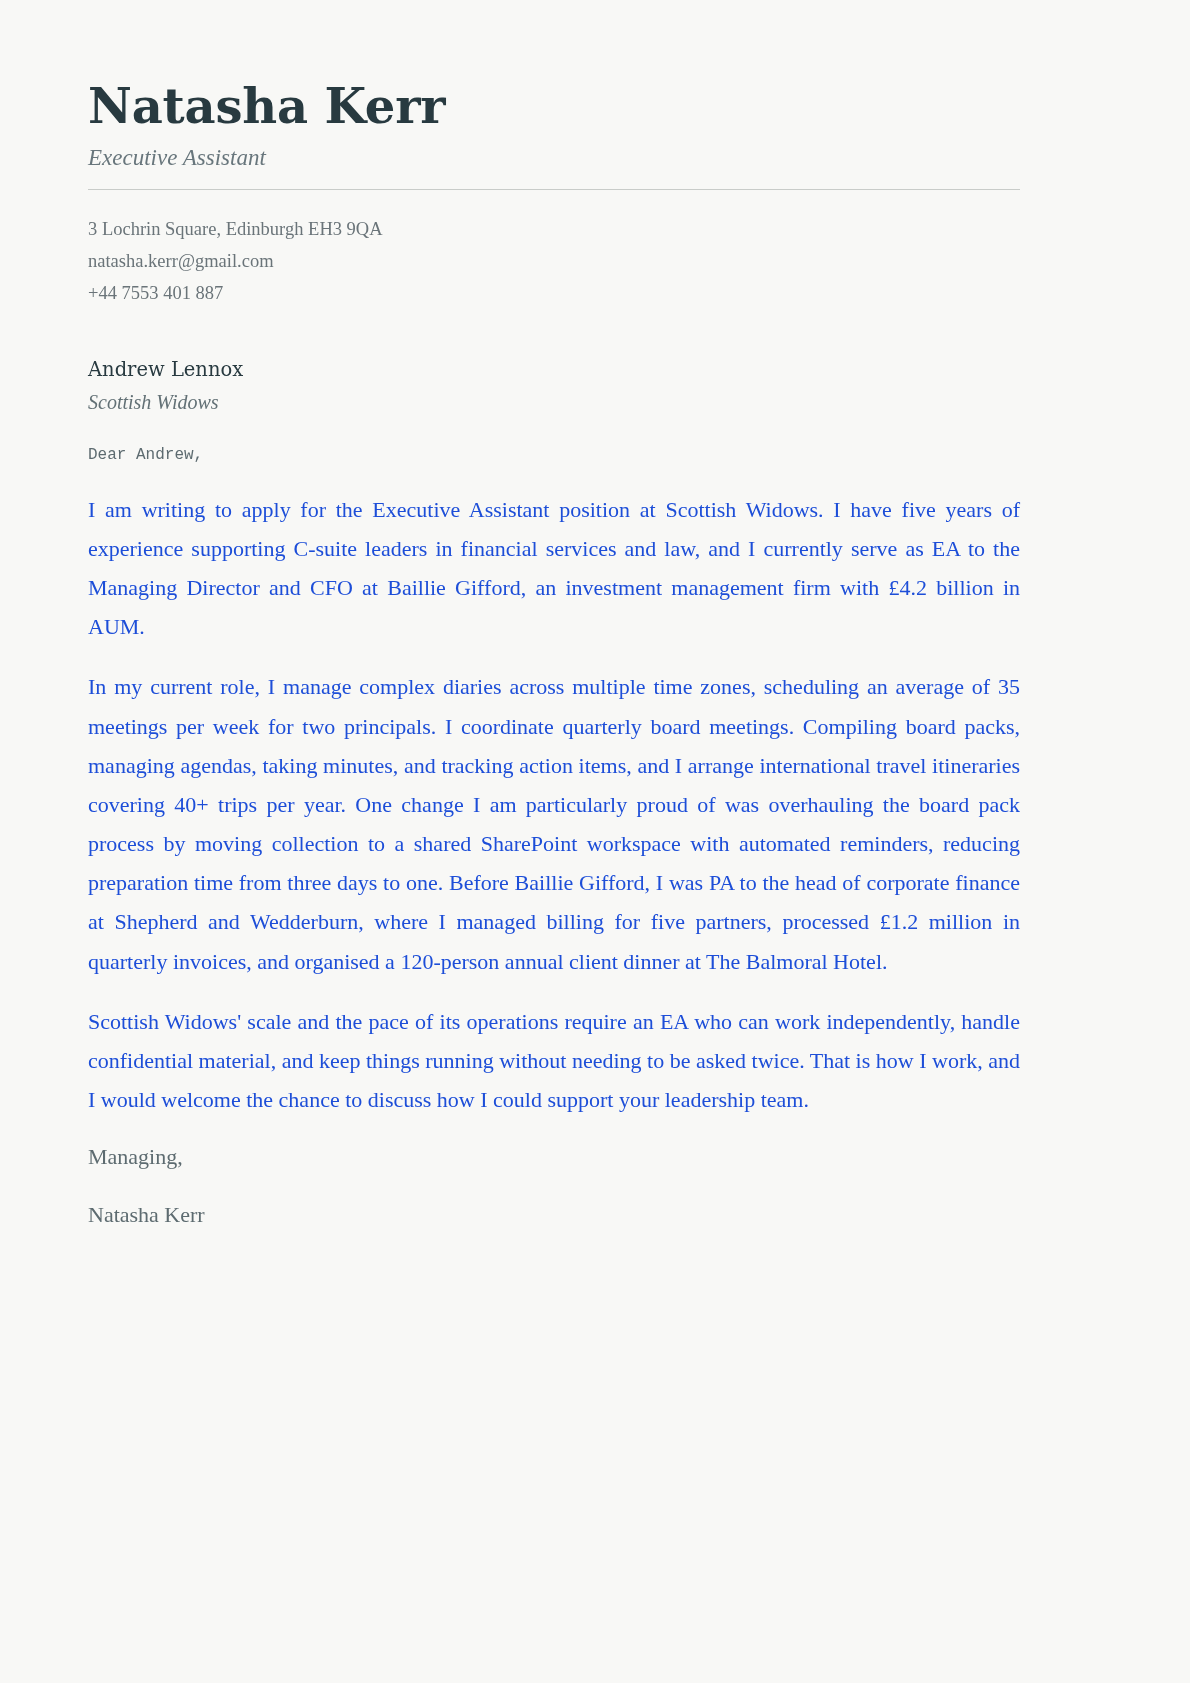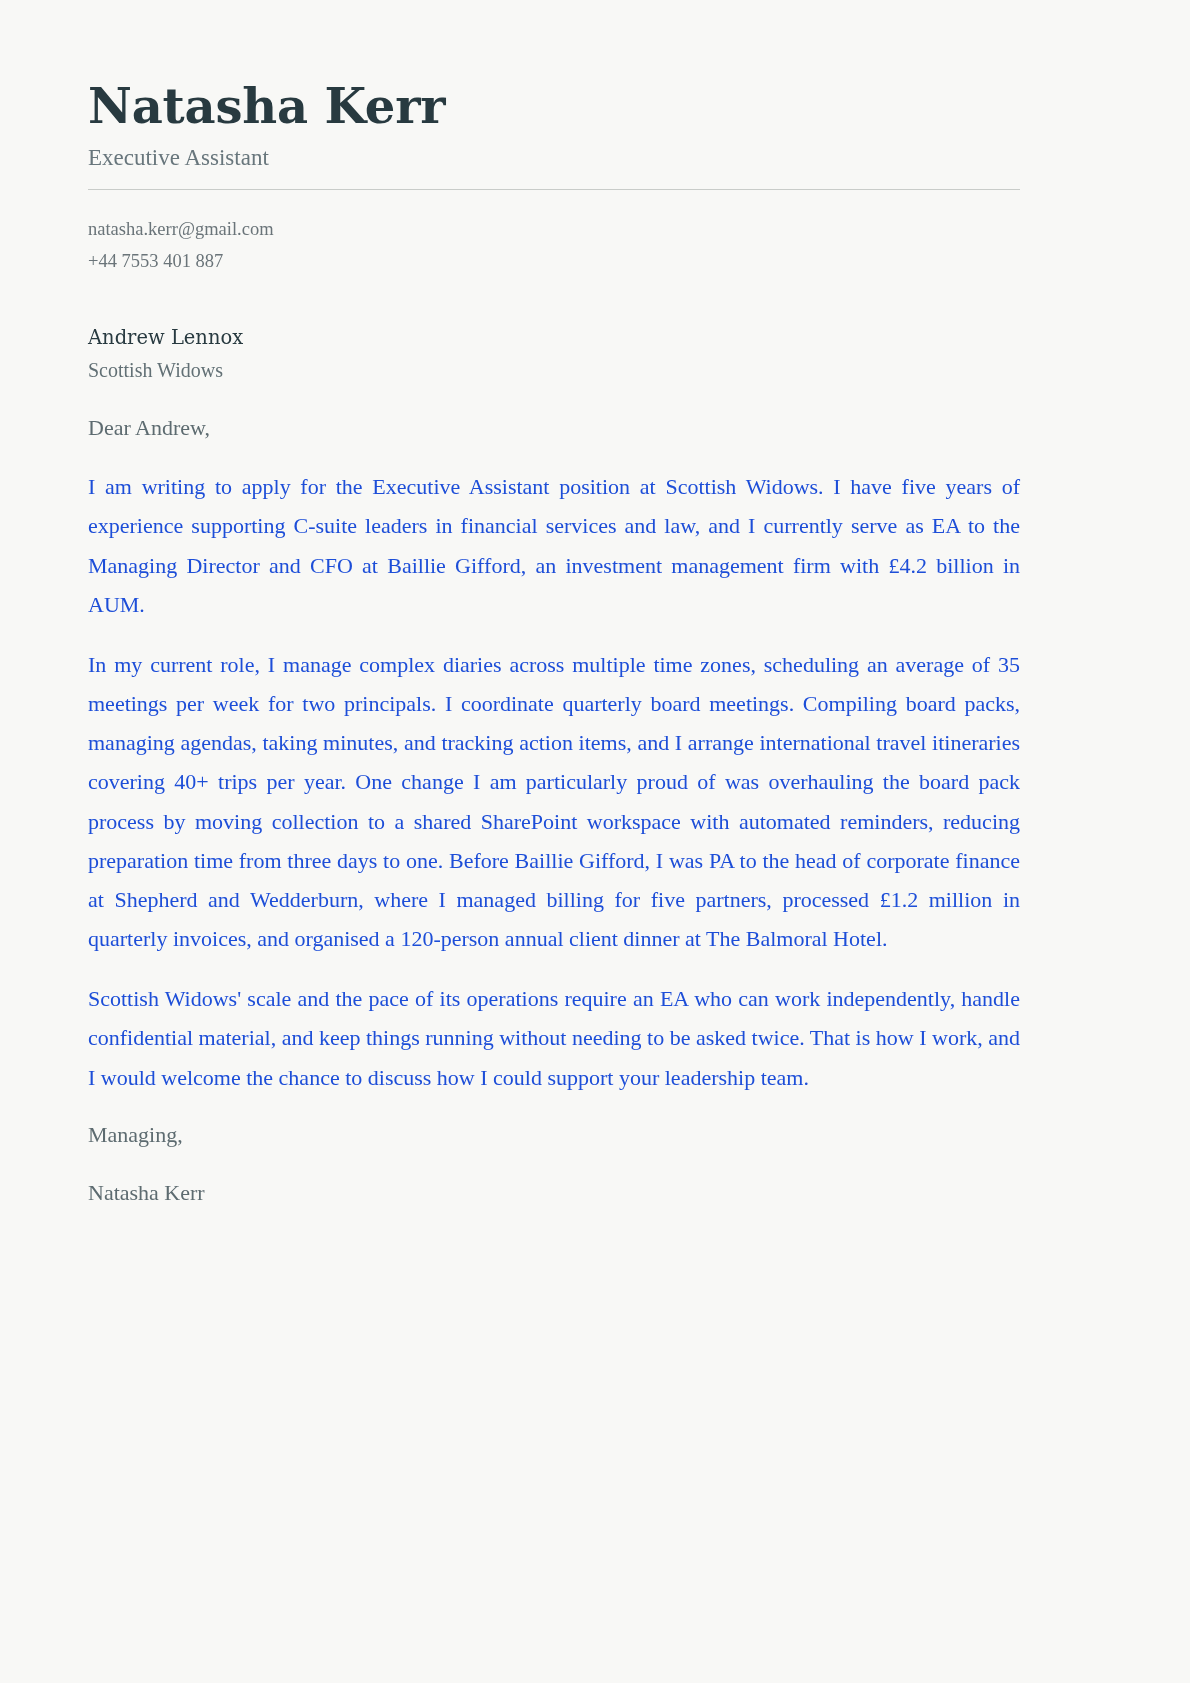--- a/index.html
+++ b/index.html
@@ -39,20 +39,21 @@
     letter-spacing: -0.2px;
     color: #283a40;
     margin: 0 0 10px 0;
   }
   .candidate-title {
     font-size: 23px;
     line-height: 1.2;
     color: #68767c;
     margin: 9px 0 18px 0;
     font-weight: 400;
+    font-style: italic;
   }
   .header-rule {
     height: 1px;
     background: #c9ccc9;
     width: 932px;
     margin: 0 0 24px 0;
     border: 0;
   }
 
   
@@ -81,28 +82,30 @@
     font-weight: 400;
     line-height: 1.45;
     color: #283a40;
     margin: 0 0 3px 0;
   }
   .recipient-company {
     font-size: 20px;
     line-height: 1.5;
     color: #627075;
     margin: 0;
+    font-style: italic;
   }
 
   
   .salutation {
-    font-size: 22px;
+    font-size: 16px;
     line-height: 1.55;
     color: #5d6b70;
     margin: 0 0 22px 0;
+    font-family: Liberation Mono, monospace;
   }
   .body-paragraph {
     font-size: 22px;
     line-height: 1.78;
     color: #1d4ed8;
     text-align: justify;
     text-justify: inter-word;
     margin: 0 0 21px 0;
   }
   .closing-line {
@@ -124,20 +127,21 @@
 <div class="page">
   <div class="sheet">
 
     <div class="letter-header">
       <h1 class="candidate-name">Natasha Kerr</h1>
       <div class="candidate-title">Executive Assistant</div>
       <div class="header-rule"></div>
     </div>
 
     <div class="contact-block">
+      <div class="contact-line">3 Lochrin Square, Edinburgh EH3 9QA</div>
       <div class="contact-line">natasha.kerr@gmail.com</div>
       <div class="contact-line">+44 7553 401 887</div>
     </div>
 
     <div class="meta-block">
       <div class="recipient-name">Andrew Lennox</div>
       <div class="recipient-company">Scottish Widows</div>
     </div>
 
     <div class="letter-body">

